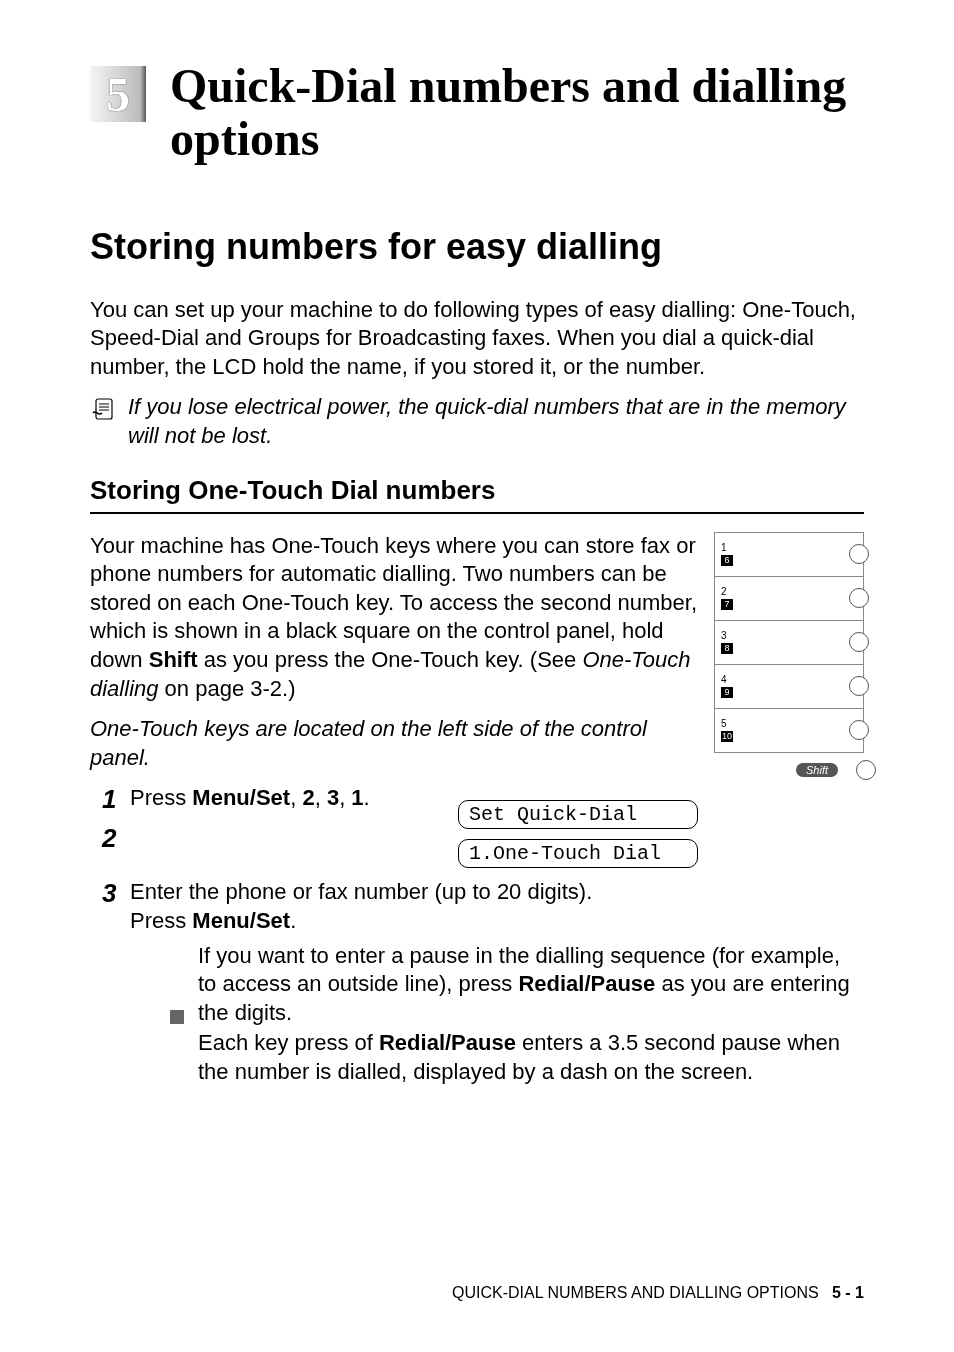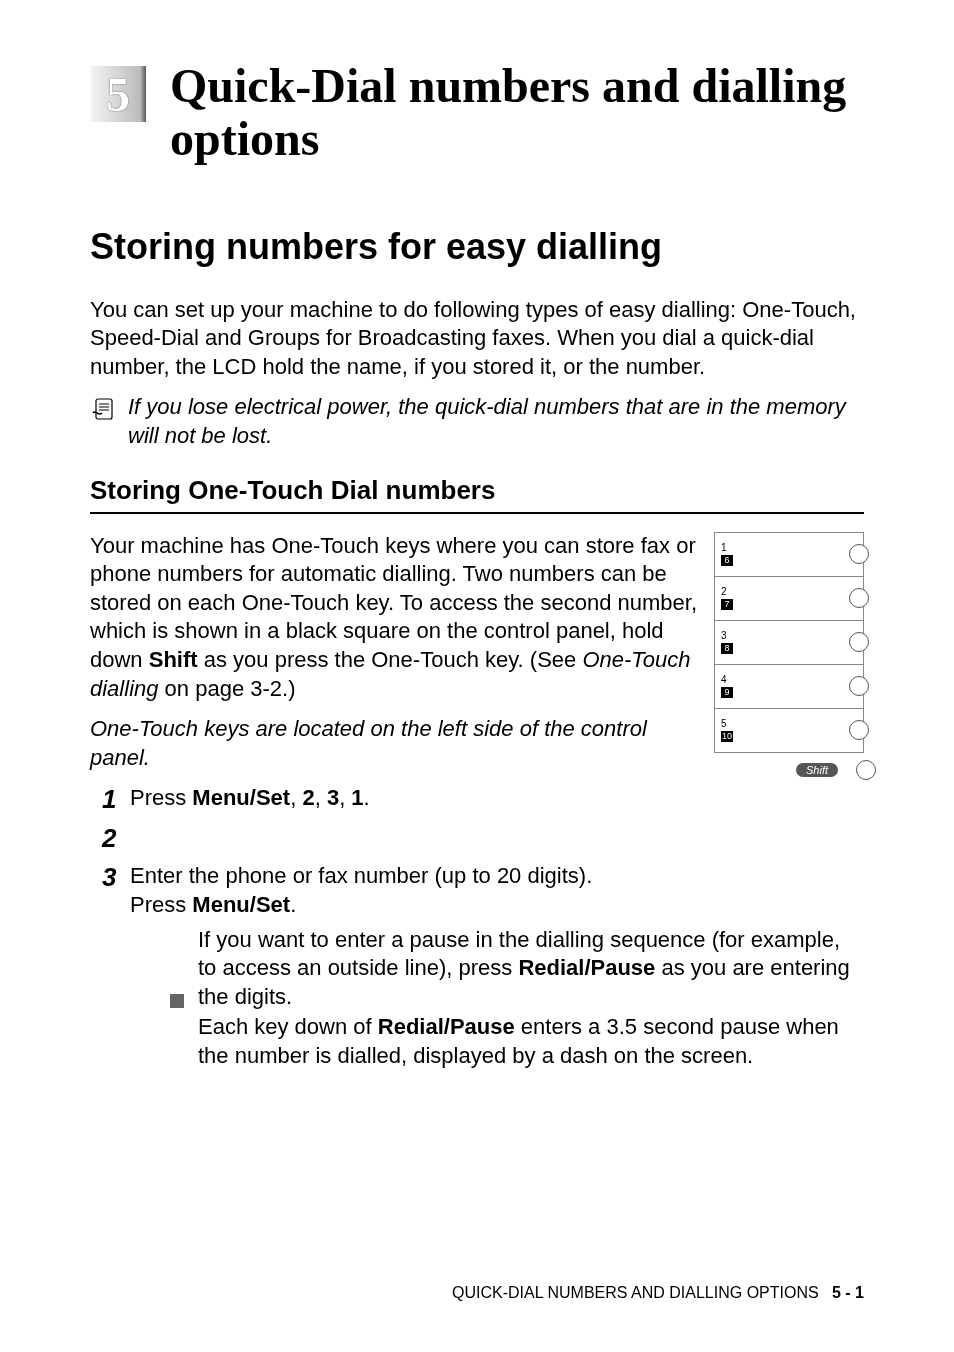--- a/index.html
+++ b/index.html
@@ -255,20 +255,26 @@
         <div class="step">
           <div class="step-num">1</div>
           <div class="step-body">
             <span>Press </span><span class="bold">Menu/Set</span><span>, </span><span class="bold">2</span><span>, </span><span class="bold">3</span><span>, </span><span class="bold">1</span><span>.</span>
           </div>
         </div>
         <div class="step">
           <div class="step-num">2</div>
         </div>
       </div>
+      <div class="right">
+        <div class="lcd-stack">
+          <div class="lcd">Set Quick-Dial</div>
+          <div class="lcd">1.One-Touch Dial</div>
+        </div>
+      </div>
     </div>
   </div>
 
   <div class="right">
     <div class="keypad">
       <div class="keypad-row">
         <div class="keypad-labels">
           <div class="top">1</div>
           <div class="bot">6</div>
         </div>
@@ -315,21 +321,21 @@
   <div class="step-body">
     <div>Enter the phone or fax number (up to 20 digits).</div>
     <div style="">
       <span>Press </span><span class="bold">Menu/Set</span><span>.</span>
     </div>
     <div class="sub-bullet">
       <div class="bullet-square"></div>
       <div class="sub-bullet-body">
         <span>If you want to enter a pause in the dialling sequence (for example, to access an outside line), press </span><span class="bold">Redial/Pause</span><span> as you are entering the digits.</span>
         <div style="margin-top:2px;">
-          <span>Each key down of </span><span class="bold">Redial/Pause</span><span> enters a 3.5 second pause when the number is dialled, displayed by a dash on the screen.</span>
+          <span>Each key press of </span><span class="bold">Redial/Pause</span><span> enters a 3.5 second pause when the number is dialled, displayed by a dash on the screen.</span>
         </div>
       </div>
     </div>
   </div>
 </div>
 
 <div class="footer">
   <span>QUICK-DIAL NUMBERS AND DIALLING OPTIONS</span>&nbsp;&nbsp;&nbsp;<span class="pagelabel">5 - 1</span>
 </div>
 

